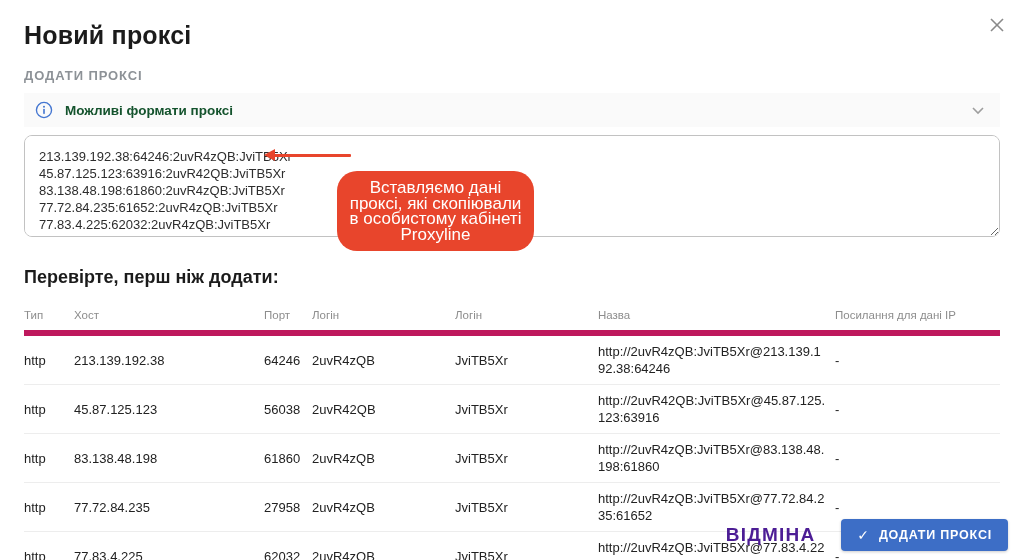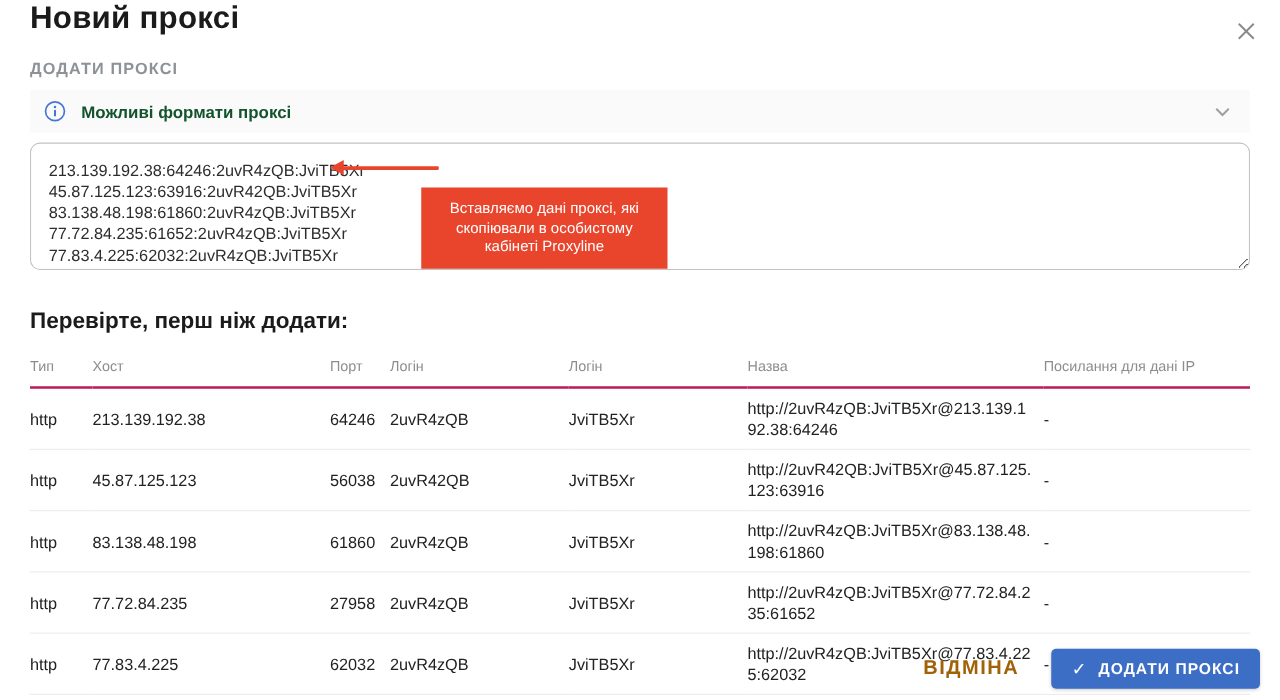--- a/index.html
+++ b/index.html
@@ -16,21 +16,21 @@
   
   .close-btn {
     position: absolute; top: 14px; right: 16px;
     width: 22px; height: 22px; cursor: pointer;
     display: flex; align-items: center; justify-content: center;
   }
 
   
   .modal-title {
     font-size: 25px; font-weight: 700; color: #1b1b1b;
-    letter-spacing: 0.2px;
+    padding-top: 21px; letter-spacing: 0.2px;
   }
 
   
   .tabs { display: flex; gap: 38px; margin-top: 18px; }
   .tab {
     font-size: 13px; font-weight: 700; letter-spacing: 0.9px;
     color: #8d9297; padding-bottom: 7px; cursor: pointer;
     text-transform: uppercase;
   }
   .tab.active { color: var(--tab-blue); border-bottom: 3px solid var(--tab-blue); }
@@ -59,49 +59,49 @@
   }
   .arrow-head {
     position: absolute; top: 14px; left: 240px;
     width: 0; height: 0;
     border-right: 11px solid var(--red);
     border-top: 6.5px solid transparent;
     border-bottom: 6.5px solid transparent;
   }
   .tooltip {
     position: absolute; top: 36px; left: 313px; width: 197px;
-    background: var(--red); color: #ffffff; border-radius: 0;
-    font-size: 12px; line-height: 15.5px; text-align: center;
+    background: var(--red); color: #ffffff; border-radius: 20px;
+    font-size: 17px; line-height: 15.5px; text-align: center;
     padding: 9px 10px;
   }
 
   
   .review-heading { margin-top: 30px; font-size: 18px; font-weight: 700; color: #1b1b1b; }
 
   table.proxy-table { width: 100%; border-collapse: collapse; table-layout: fixed; margin-top: 15px; }
   table.proxy-table th {
     font-size: 11.5px; font-weight: 400; color: #8d8d8d; text-align: left;
-    padding: 6px 8px 9px 0; border-bottom: 2px solid #be185d;
+    padding: 6px 8px 9px 0; border-bottom: 6px solid #be185d;
   }
   table.proxy-table td {
     font-size: 13px; color: #222; padding: 7px 8px 7px 0;
     border-bottom: 1px solid #ededed; vertical-align: middle;
   }
   td.cell-name { word-break: break-all; line-height: 17px; font-size: 12.5px; }
 
   
   .footer {
     position: absolute; bottom: 9px; right: 16px;
     display: flex; align-items: center;
   }
   .cancel-btn {
     background: none; border: none; cursor: pointer;
     font-family: "Liberation Sans", sans-serif;
-    font-size: 16px; font-weight: 700; letter-spacing: 1.2px;
-    color: #a16207; margin-right: 26px; text-transform: uppercase;
+    font-size: 19px; font-weight: 700; letter-spacing: 1.2px;
+    color: #4c1d95; margin-right: 26px; text-transform: uppercase;
   }
   .submit-btn {
     background: var(--accent); border: none; border-radius: 4px; cursor: pointer;
     height: 32px; padding: 0 16px;
     display: flex; align-items: center; gap: 9px;
     font-family: "Liberation Sans", sans-serif;
     font-size: 12.5px; font-weight: 700; letter-spacing: 0.8px;
     color: #ffffff; text-transform: uppercase;
     box-shadow: 0 1px 3px rgba(0,0,0,0.2);
   }

